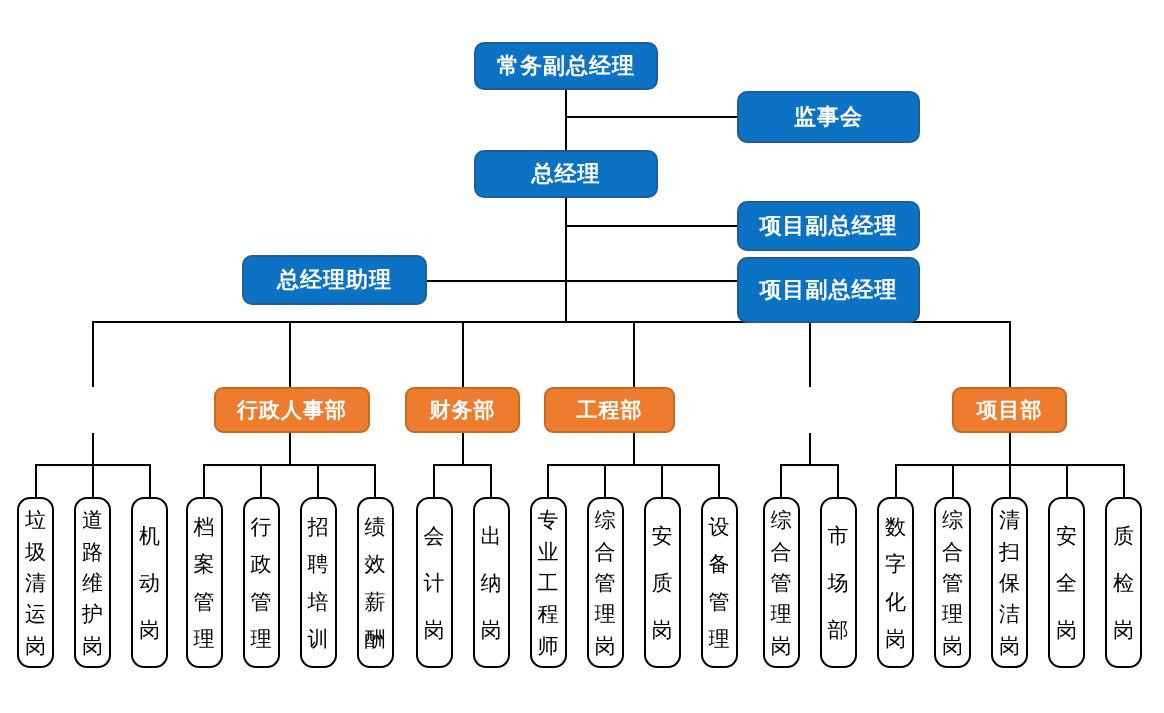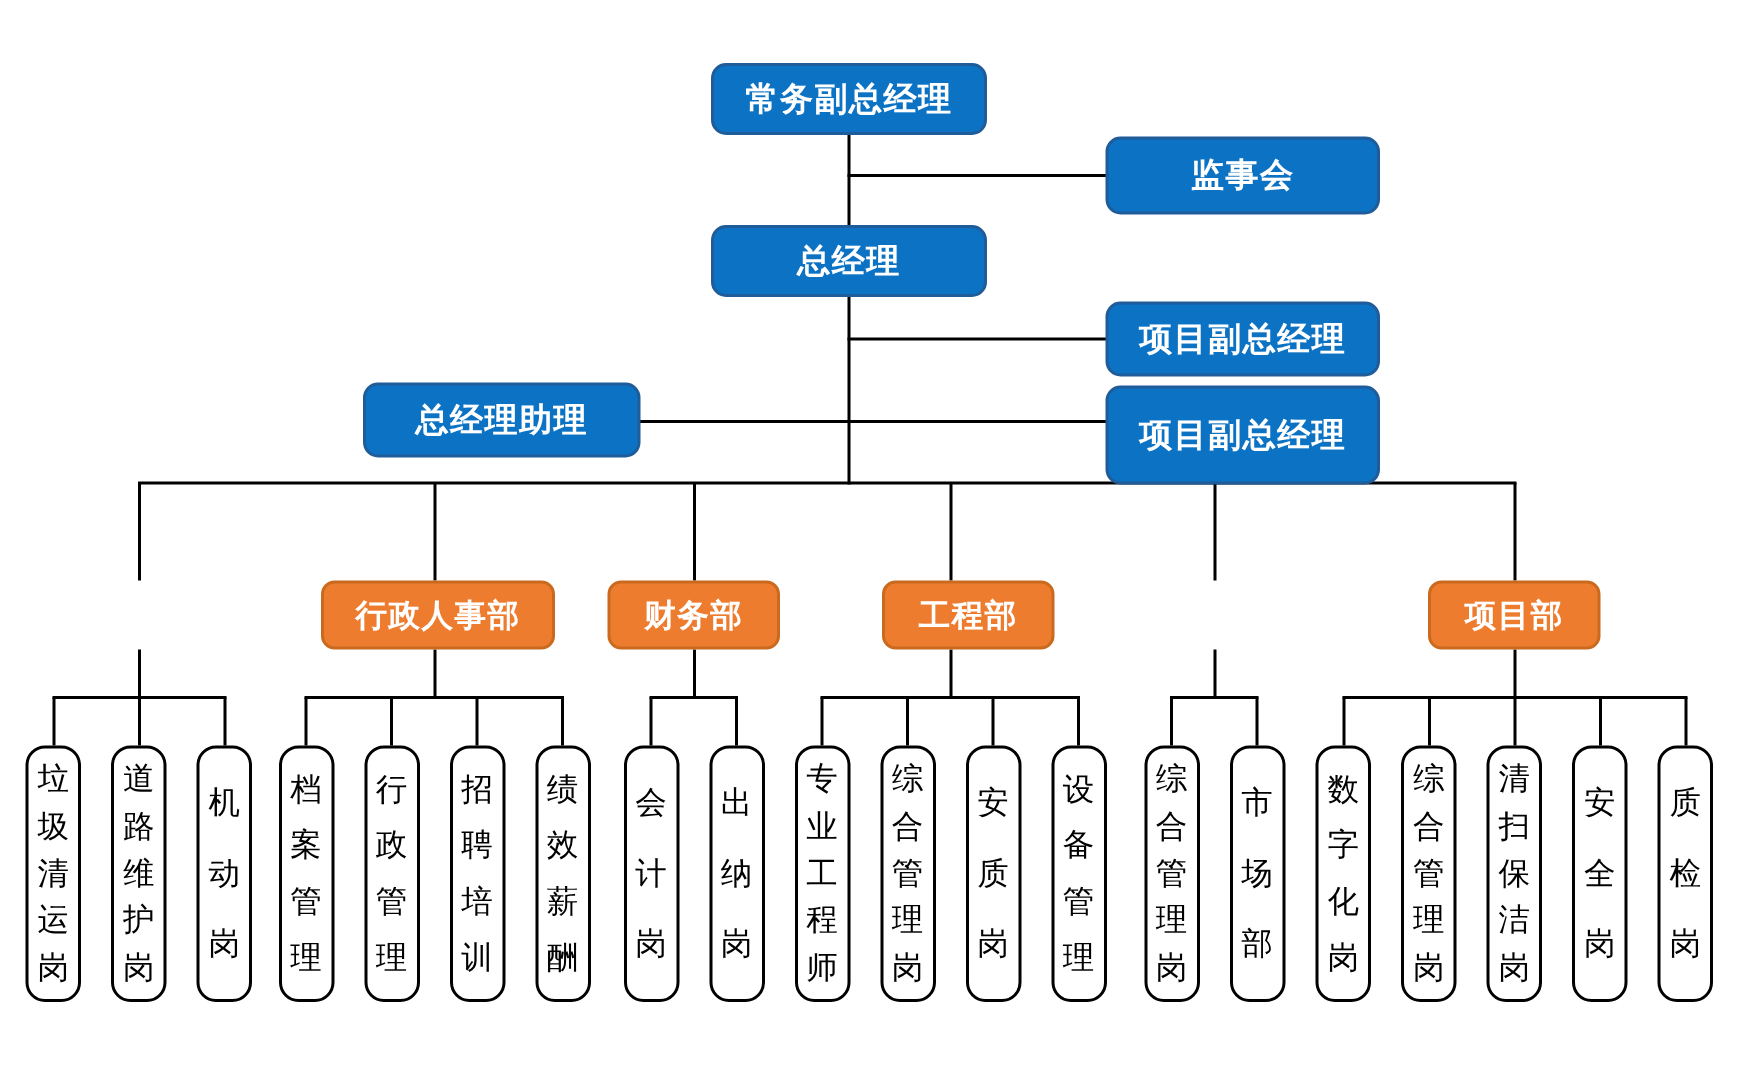--- a/index.html
+++ b/index.html
@@ -121,21 +121,21 @@
   <div class="node exec" style="left:737px;top:257px;width:183px;height:66px">
     <span class="lbl">项目副总经理</span>
   </div>
 
   <div class="node dept" style="left:214px;top:387px;width:156px;height:46px">
     <span class="lbl">行政人事部</span>
   </div>
   <div class="node dept" style="left:405px;top:387px;width:115px;height:46px">
     <span class="lbl">财务部</span>
   </div>
-  <div class="node dept" style="left:588px;top:387px;width:115px;height:46px">
+  <div class="node dept" style="left:544px;top:387px;width:131px;height:46px">
     <span class="lbl">工程部</span>
   </div>
   <div class="node dept" style="left:952px;top:387px;width:115px;height:46px">
     <span class="lbl">项目部</span>
   </div>
 
   <div class="node pos" style="left:17px">
       <span class="lbl">
         <span>垃</span>
         <span>圾</span>

